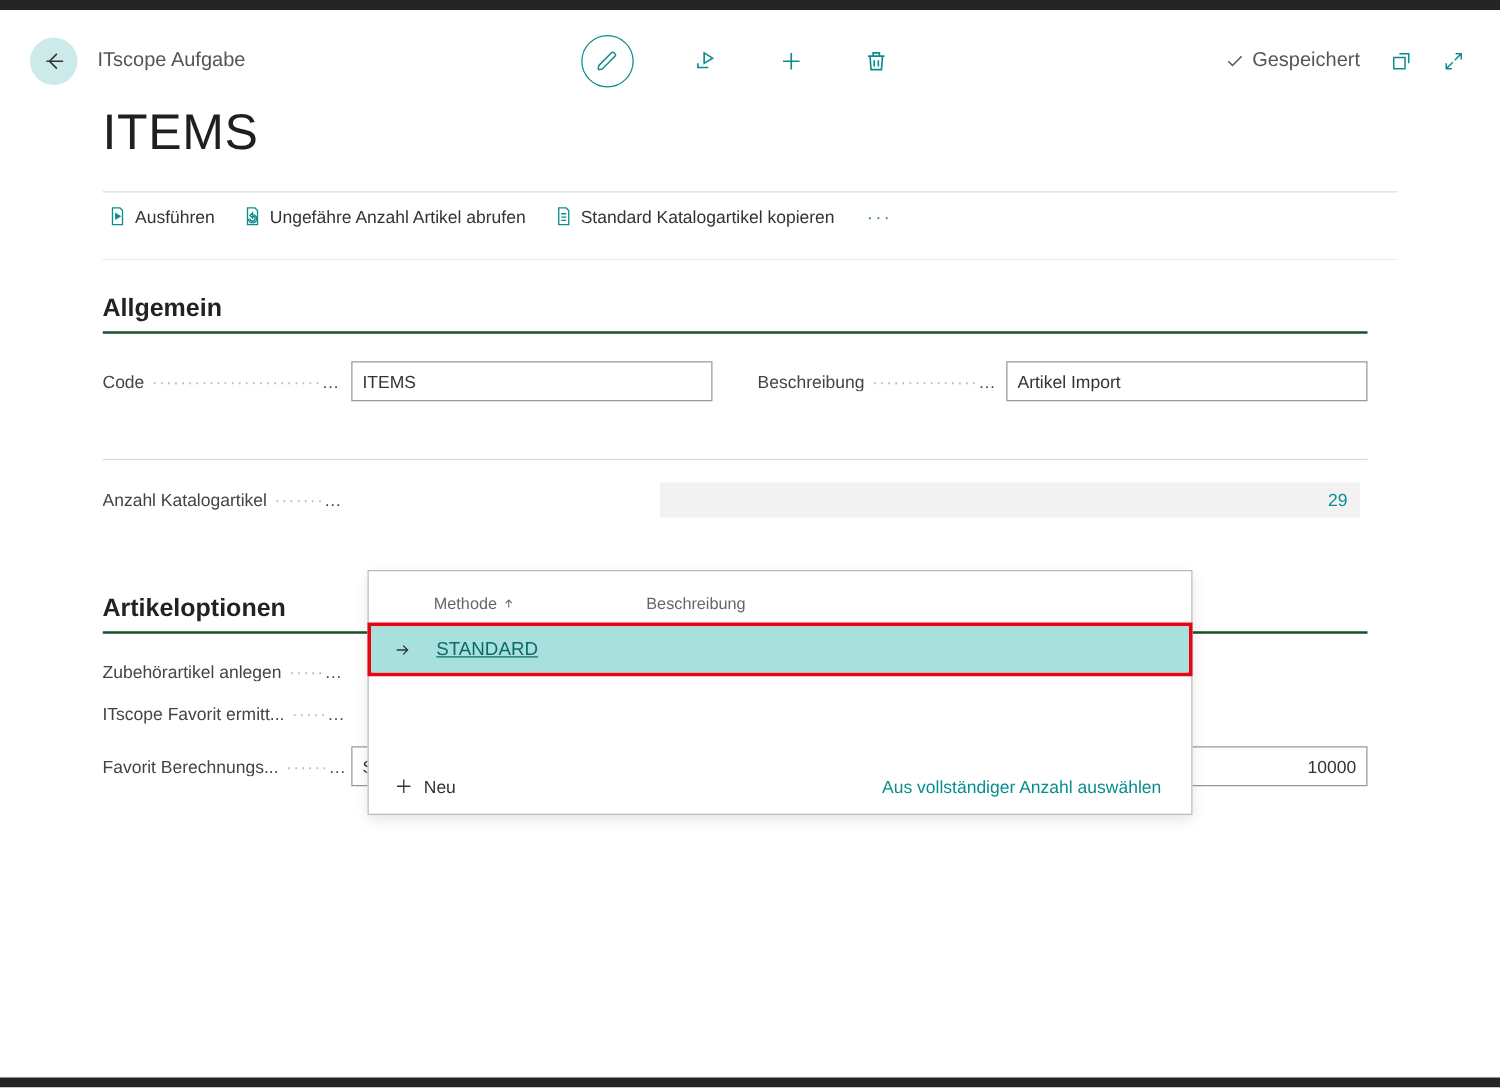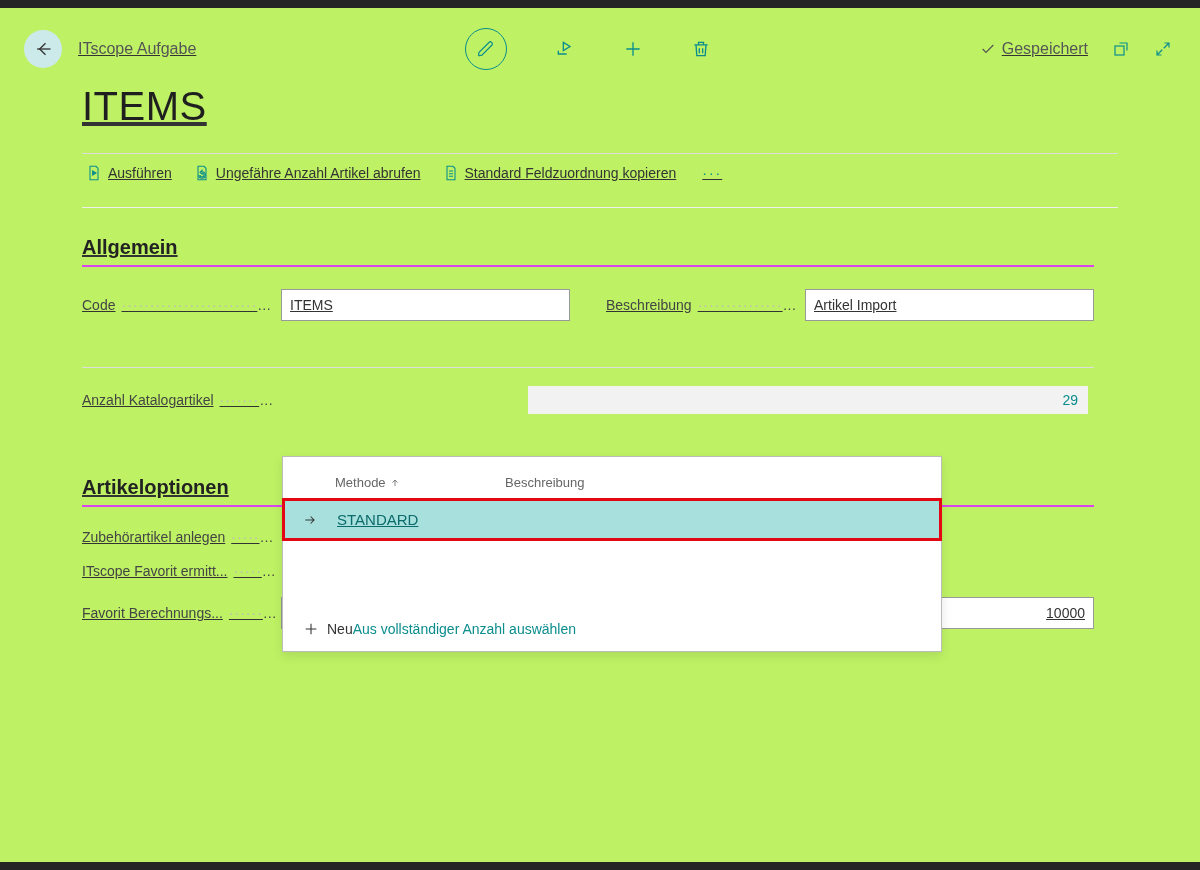--- a/index.html
+++ b/index.html
@@ -11,24 +11,23 @@
   }
   .outer-frame {
     width: 1200px;
     height: 870px;
     background: #252525;
     padding-top: 8px;
   }
   .app-window {
     width: 100%;
     height: calc(100% - 8px);
-    background: #bef264;
+    background: #ffffff;
     position: relative;
     overflow: hidden;
-    text-decoration: underline;
   }
   
   .header-row {
     display: flex;
     align-items: center;
     padding: 20px 28px 4px 24px;
     gap: 12px;
   }
   .back-btn {
     width: 38px; height: 38px;
@@ -122,21 +121,21 @@
     overflow: hidden;
   }
   .content-inner {
     padding-right: 24px;
   }
   
   .section-heading {
     font-size: 20px;
     font-weight: 600;
     color: #222;
-    border-bottom: 2px solid #d946ef;
+    border-bottom: 2px solid #14532d;
     padding: 28px 0 6px 0;
   }
   
   .form-grid {
     display: grid;
     grid-template-columns: 1fr 1fr;
     column-gap: 36px;
     row-gap: 18px;
     margin-top: 22px;
   }
@@ -192,21 +191,21 @@
     min-width: 560px;
     text-align: right;
   }
   .divider {
     border-top: 1px solid #ddd;
     margin-top: 28px;
   }
   
   .lookup-popup {
     position: absolute;
-    left: 200px; 
+    left: 212px; 
     top: 248px;
     width: 660px;
     background: #fff;
     border: 1px solid #bbb;
     box-shadow: 0 4px 10px rgba(0,0,0,0.1);
     z-index: 10;
   }
   .lookup-header {
     display: flex;
     padding: 18px 24px 8px 52px;
@@ -229,21 +228,21 @@
     width: 36px;
     color: #333;
   }
   .lookup-row .value {
     color: #0b6b6b;
     text-decoration: underline;
     font-size: 15px;
   }
   .lookup-footer {
     display: flex;
-    justify-content: flex-start;
+    justify-content: space-between;
     align-items: center;
     padding: 80px 24px 14px 20px;
     color: #333;
   }
   .lookup-new {
     display: flex;
     align-items: center;
     gap: 8px;
     cursor: pointer;
   }
@@ -335,21 +334,21 @@
               <path d="M6 2h9l3 3v17H6z"></path>
               <path d="M9 15a3 3 0 1 0 3-3v2l-3-3 3-3v2a5 5 0 1 1-5 5"></path>
             </svg>
           <span>Ungefähre Anzahl Artikel abrufen</span>
         </div>
         <div class="action-item">
           <svg width="16" height="18" viewBox="0 0 24 24" fill="none" stroke="#0b8d8d" stroke-width="1.6">
               <path d="M6 2h9l3 3v17H6z"></path>
               <path d="M9 9h6M9 13h6M9 17h6"></path>
             </svg>
-          <span>Standard Feldzuordnung kopieren</span>
+          <span>Standard Katalogartikel kopieren</span>
         </div>
         <div class="action-more">···</div>
       </div>
 
       <div class="scroll-region">
 
         <div class="content-inner">
 
           <div class="section-heading">Allgemein</div>
 

